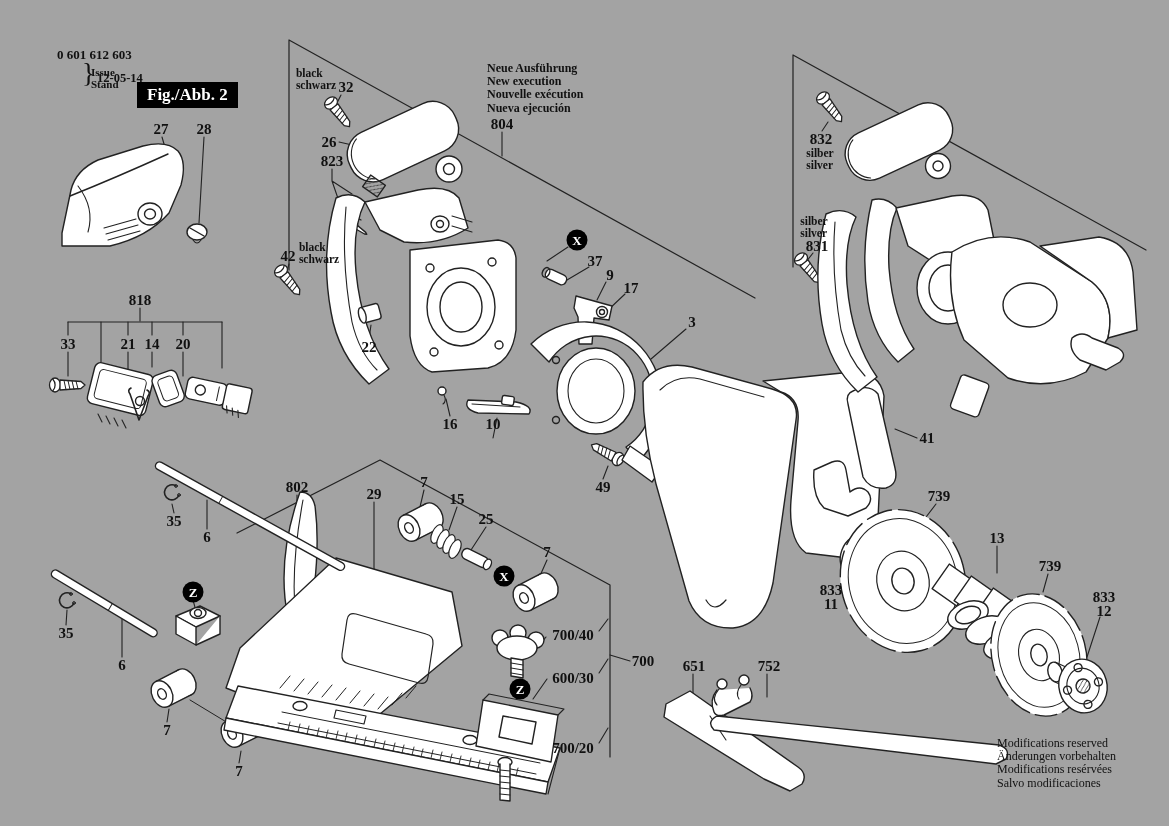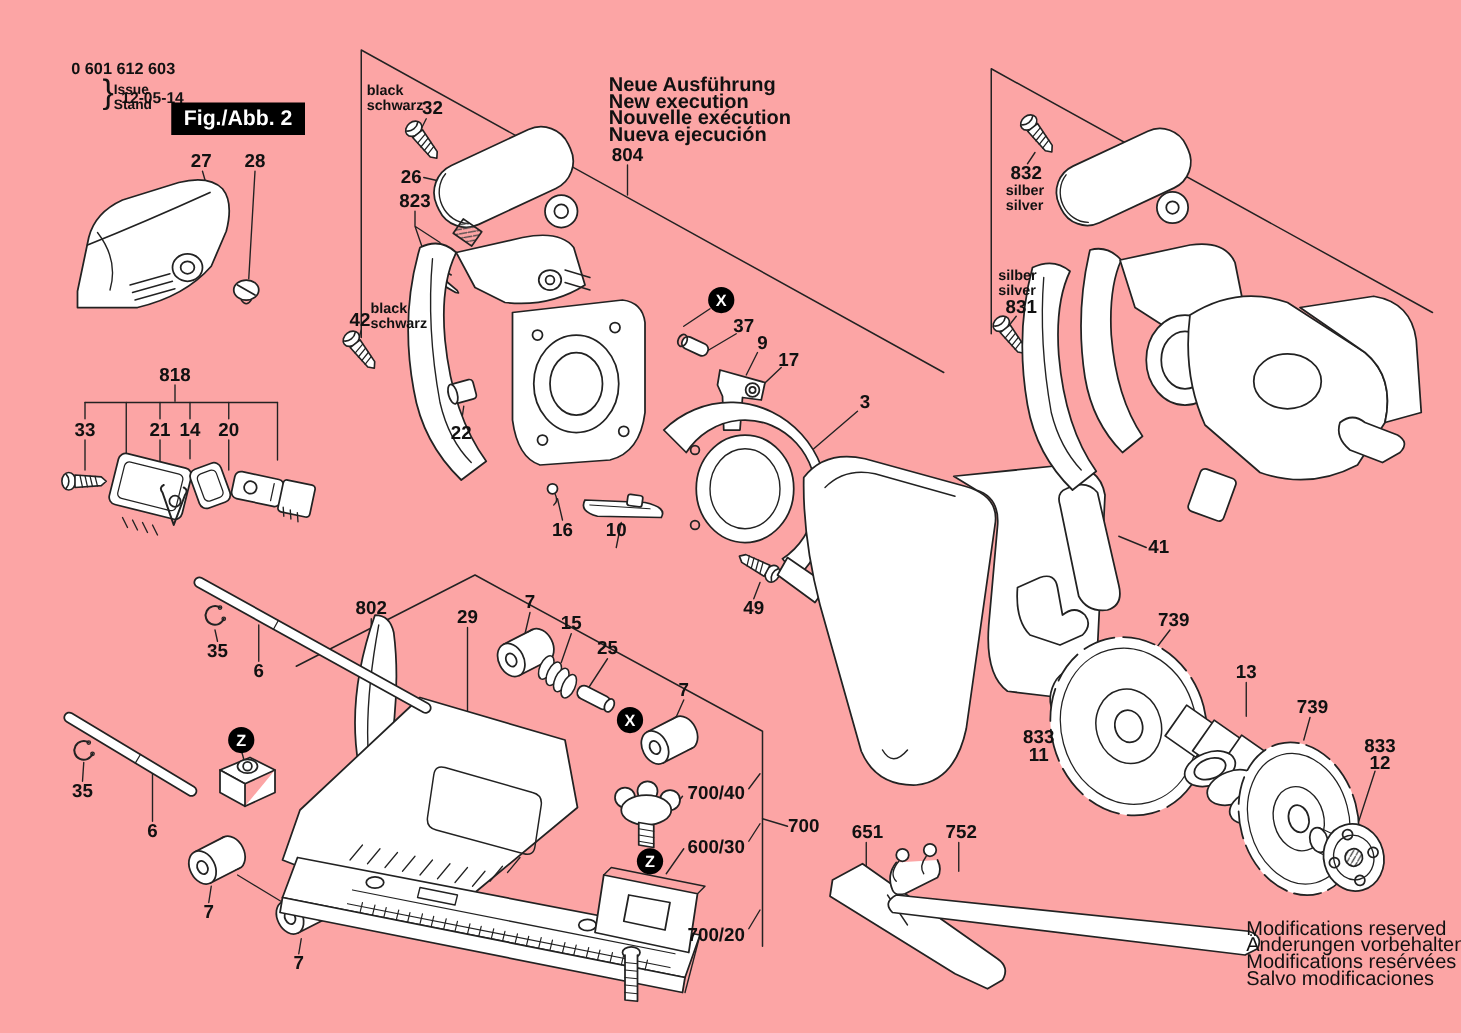--- a/index.html
+++ b/index.html
@@ -1,25 +1,25 @@
 <!DOCTYPE html>
 <html><head>
 <meta charset="utf-8">
 <style>
   html,body{margin:0;padding:0;background:#fff;}
-  .stage{position:relative;width:1169px;height:826px;background:#fca5a5;overflow:hidden;
-         font-family:Liberation Sans, sans-serif;color:#111;}
+  .stage{position:relative;width:1169px;height:826px;background:#a3a3a3;overflow:hidden;
+         font-family:Liberation Serif, serif;color:#111;}
   .stage svg{position:absolute;left:0;top:0;}
   .co{position:absolute;transform:translate(-50%,-50%);font-weight:700;font-size:15px;
       white-space:nowrap;color:#111;}
   .stack span{display:block;line-height:13.5px;text-align:center;}
   .sm{position:absolute;transform:translate(-50%,-50%);font-weight:700;font-size:11.5px;
       line-height:12px;text-align:left;white-space:nowrap;color:#111;}
   .sm span{display:block;}
-  .note{position:absolute;font-weight:700;font-size:16px;line-height:13.2px;
+  .note{position:absolute;font-weight:700;font-size:12px;line-height:13.2px;
         white-space:nowrap;color:#111;}
   .note span{display:block;}
   .note.mods span{font-weight:400;}
   .marker{position:absolute;transform:translate(-50%,-50%);width:21px;height:21px;
           border-radius:50%;background:#000;color:#fff;font-weight:700;font-size:13px;
           display:flex;align-items:center;justify-content:center;}
   .hdr{position:absolute;color:#111;white-space:nowrap;}
   .hdr-num{font-size:13px;font-weight:700;}
   .hdr-sm{font-size:11px;font-weight:700;margin-left:36px;}
   .hdr-brace{font-size:27px;font-weight:400;}

